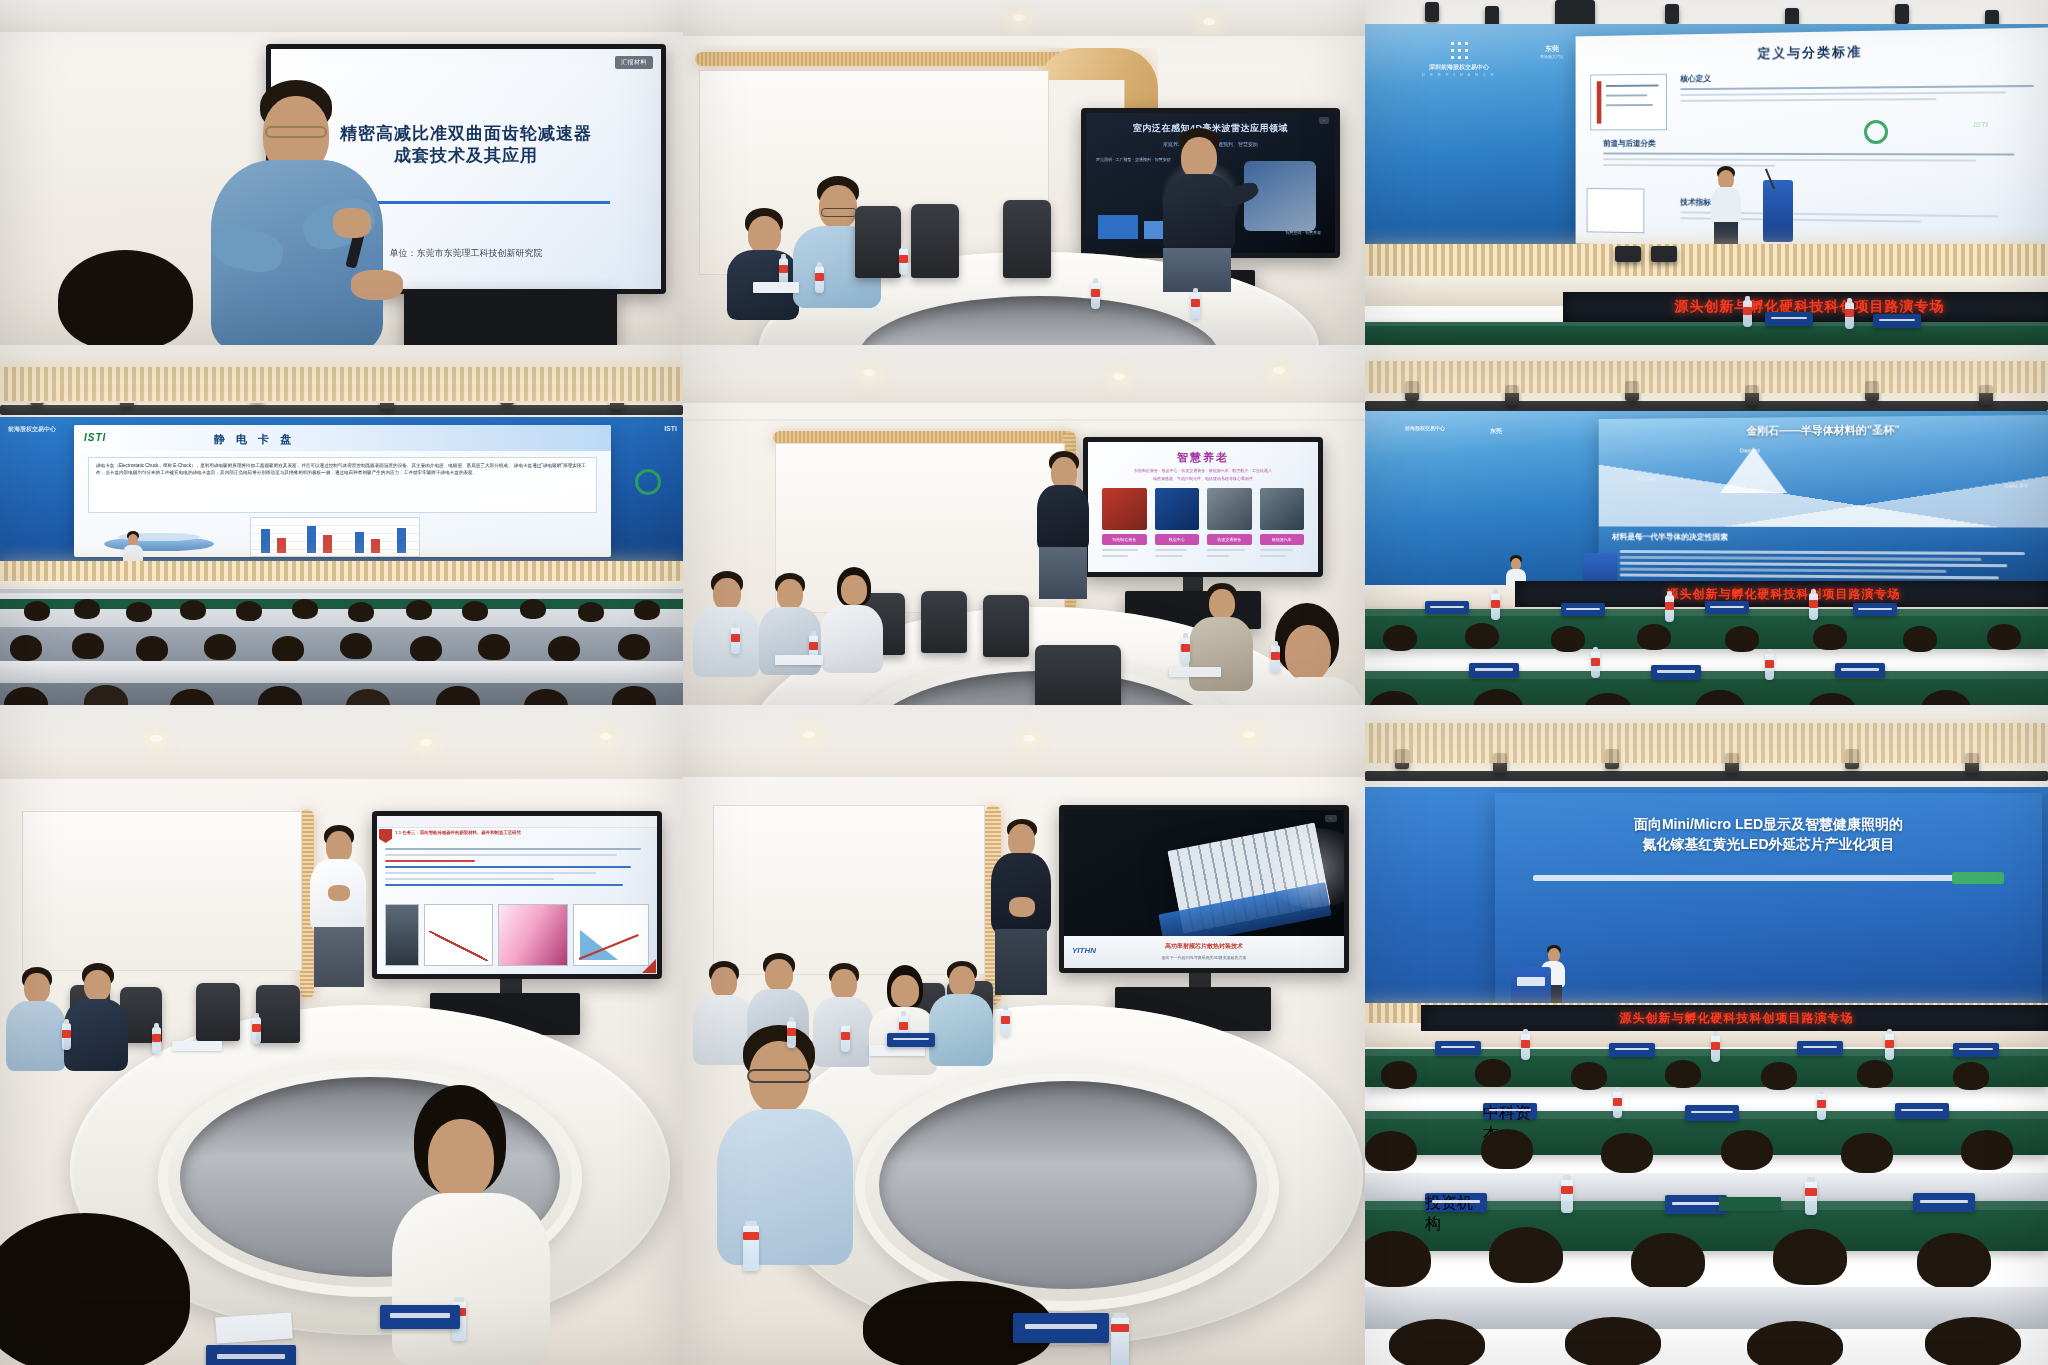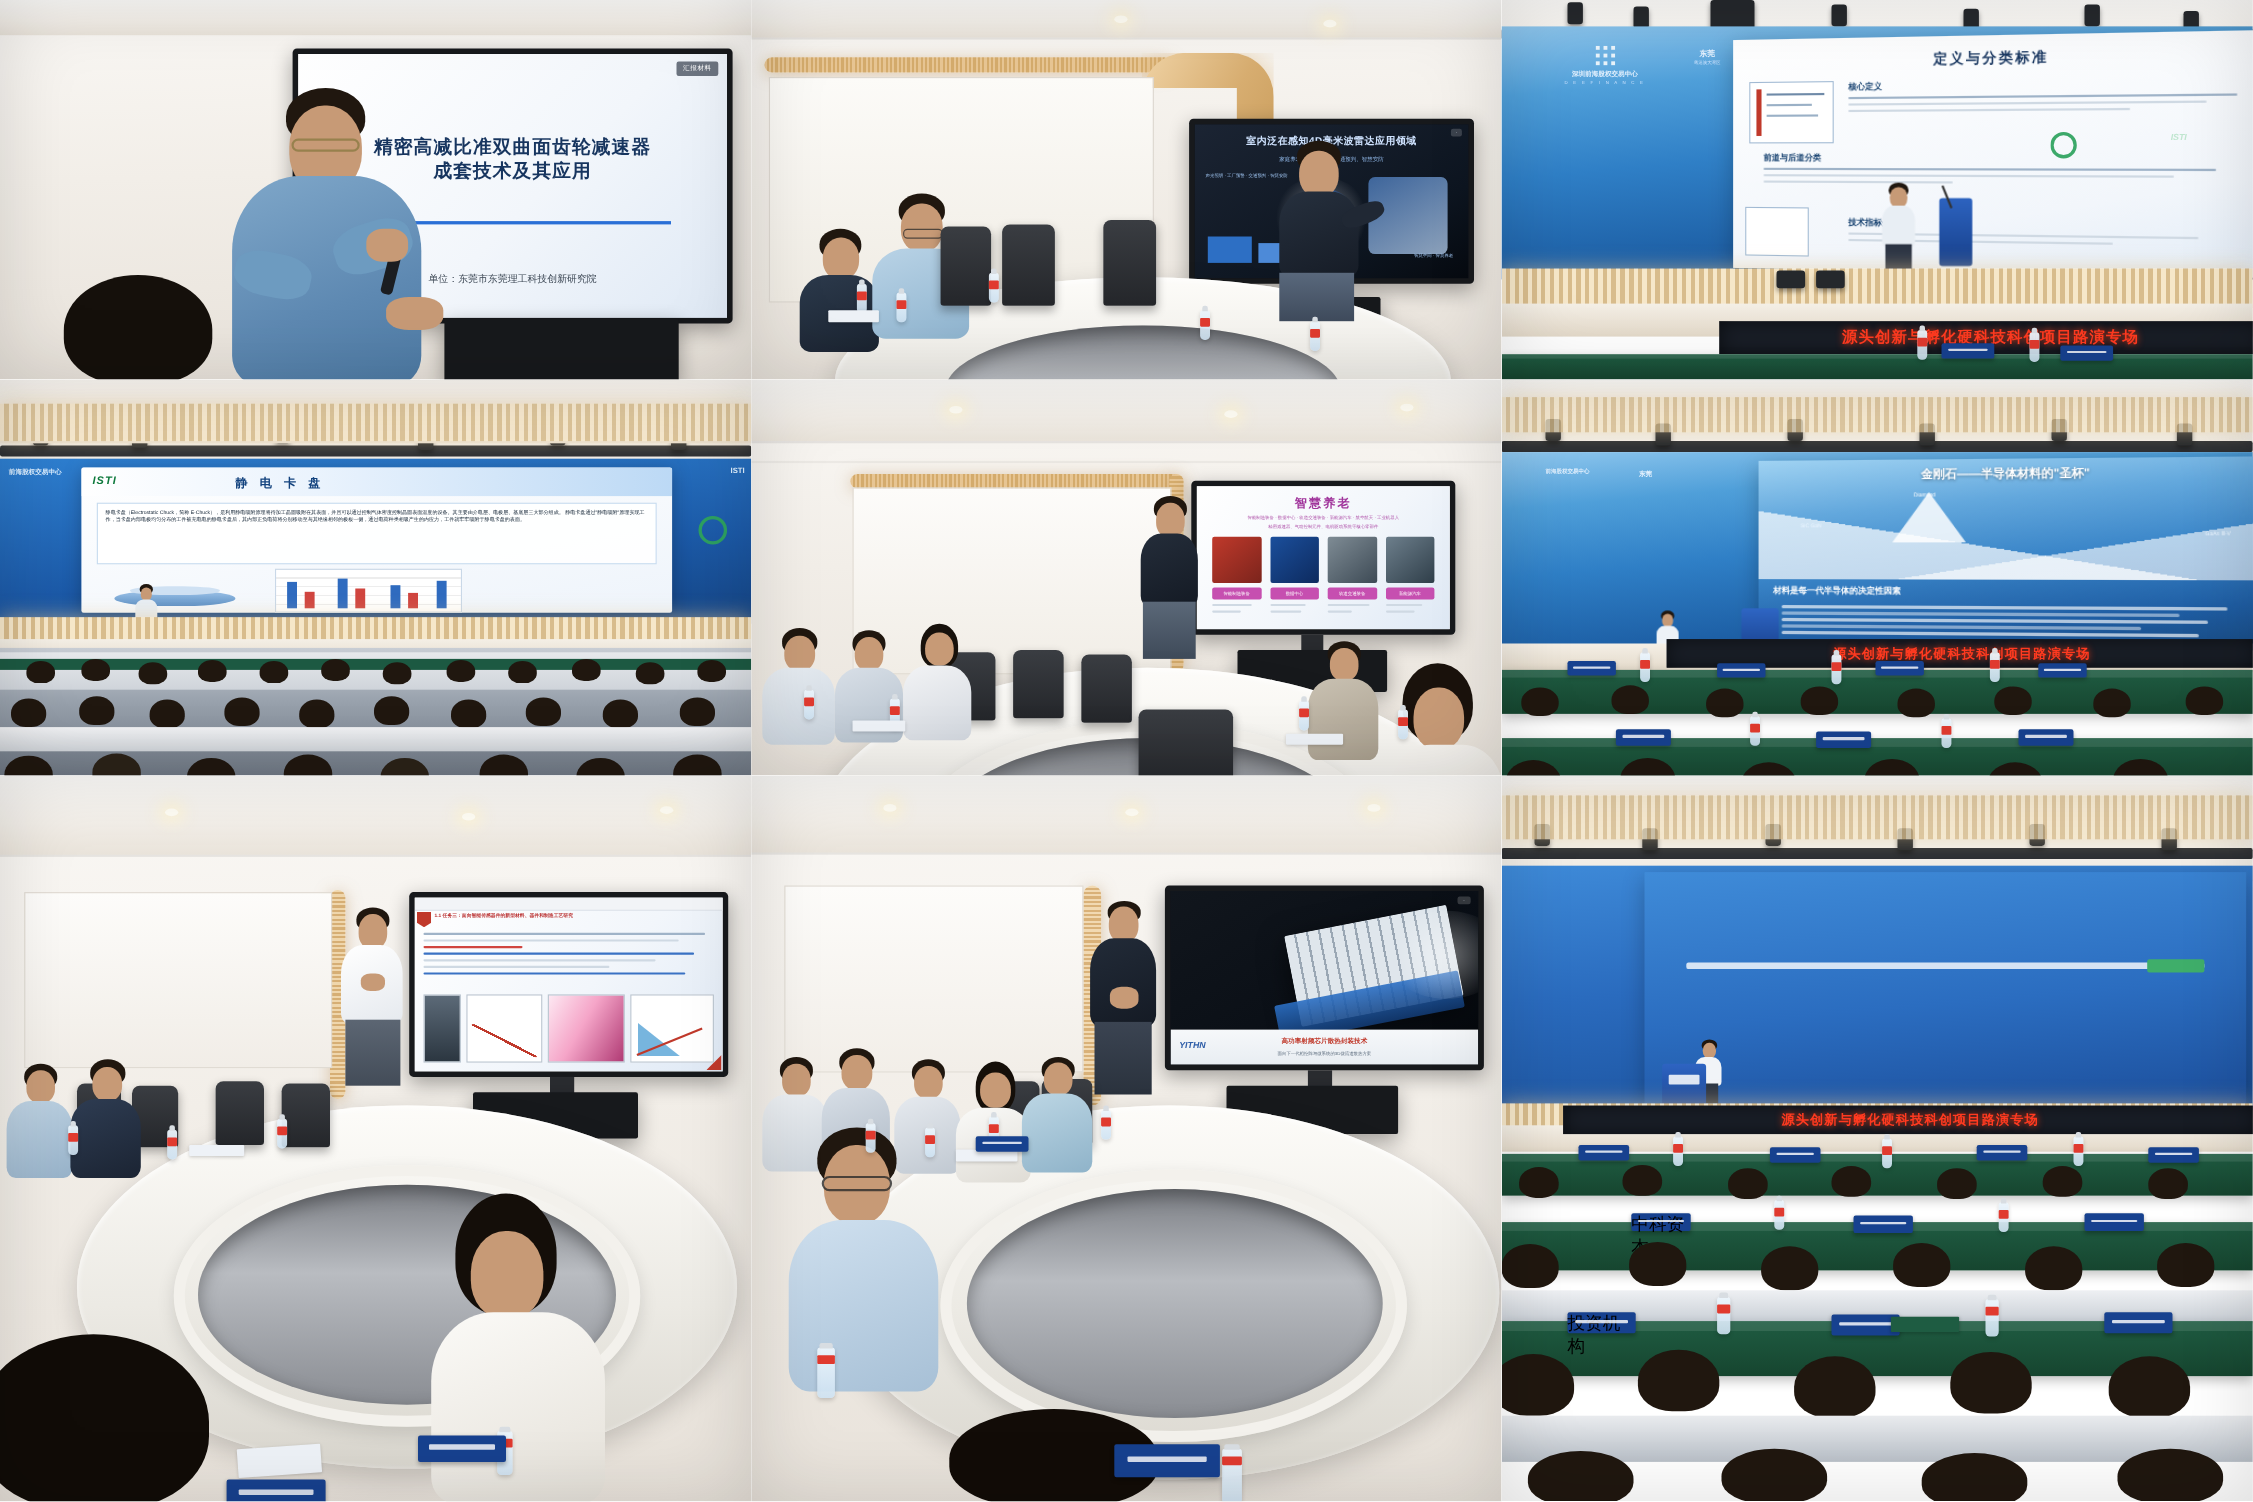--- a/index.html
+++ b/index.html
@@ -901,20 +901,23 @@
     <div class="par-light" style="left:480px;top:44px"></div>
     <div class="par-light" style="left:600px;top:48px"></div>
     <div class="stage-fins" style="left:0;right:0;top:18px;height:40px;opacity:.8"></div>
 
     <div class="ledwall" style="left:0;right:0;top:82px;height:222px;
       background:linear-gradient(175deg,#3e8ad8 0%,#2a6bbe 45%,#1a4f99 100%)">
 
       <div style="position:absolute;left:130px;top:6px;right:6px;height:212px;overflow:hidden;
         background:linear-gradient(175deg,#3f8bd8,#2b6dc0 55%,#1c4f9c);
         box-shadow:0 6px 20px rgba(0,0,0,.25)">
+        <div style="position:absolute;left:6%;right:6%;top:22px;text-align:center;color:#ffffff;font-weight:bold;
+          font-size:14px;line-height:1.42;white-space:pre-line;text-shadow:0 1px 3px rgba(0,0,0,.35)">面向Mini/Micro LED显示及智慧健康照明的
+氮化镓基红黄光LED外延芯片产业化项目</div>
         <div style="position:absolute;left:7%;right:7%;top:82px;height:6px;background:rgba(255,255,255,.80);border-radius:2px"></div>
         <div style="position:absolute;right:7%;top:79px;width:52px;height:12px;background:#3fae6a;border-radius:2px"></div>
 
       </div>
     </div>
 
     <div class="person" style="left:174px;top:240px;width:30px;height:58px">
       <div class="hair" style="left:8px;top:0;width:14px;height:10px"></div>
       <div class="head" style="left:9px;top:3px;width:12px;height:14px"></div>
       <div class="body" style="left:2px;top:16px;width:24px;height:26px;background:#f1f4f7"></div>

